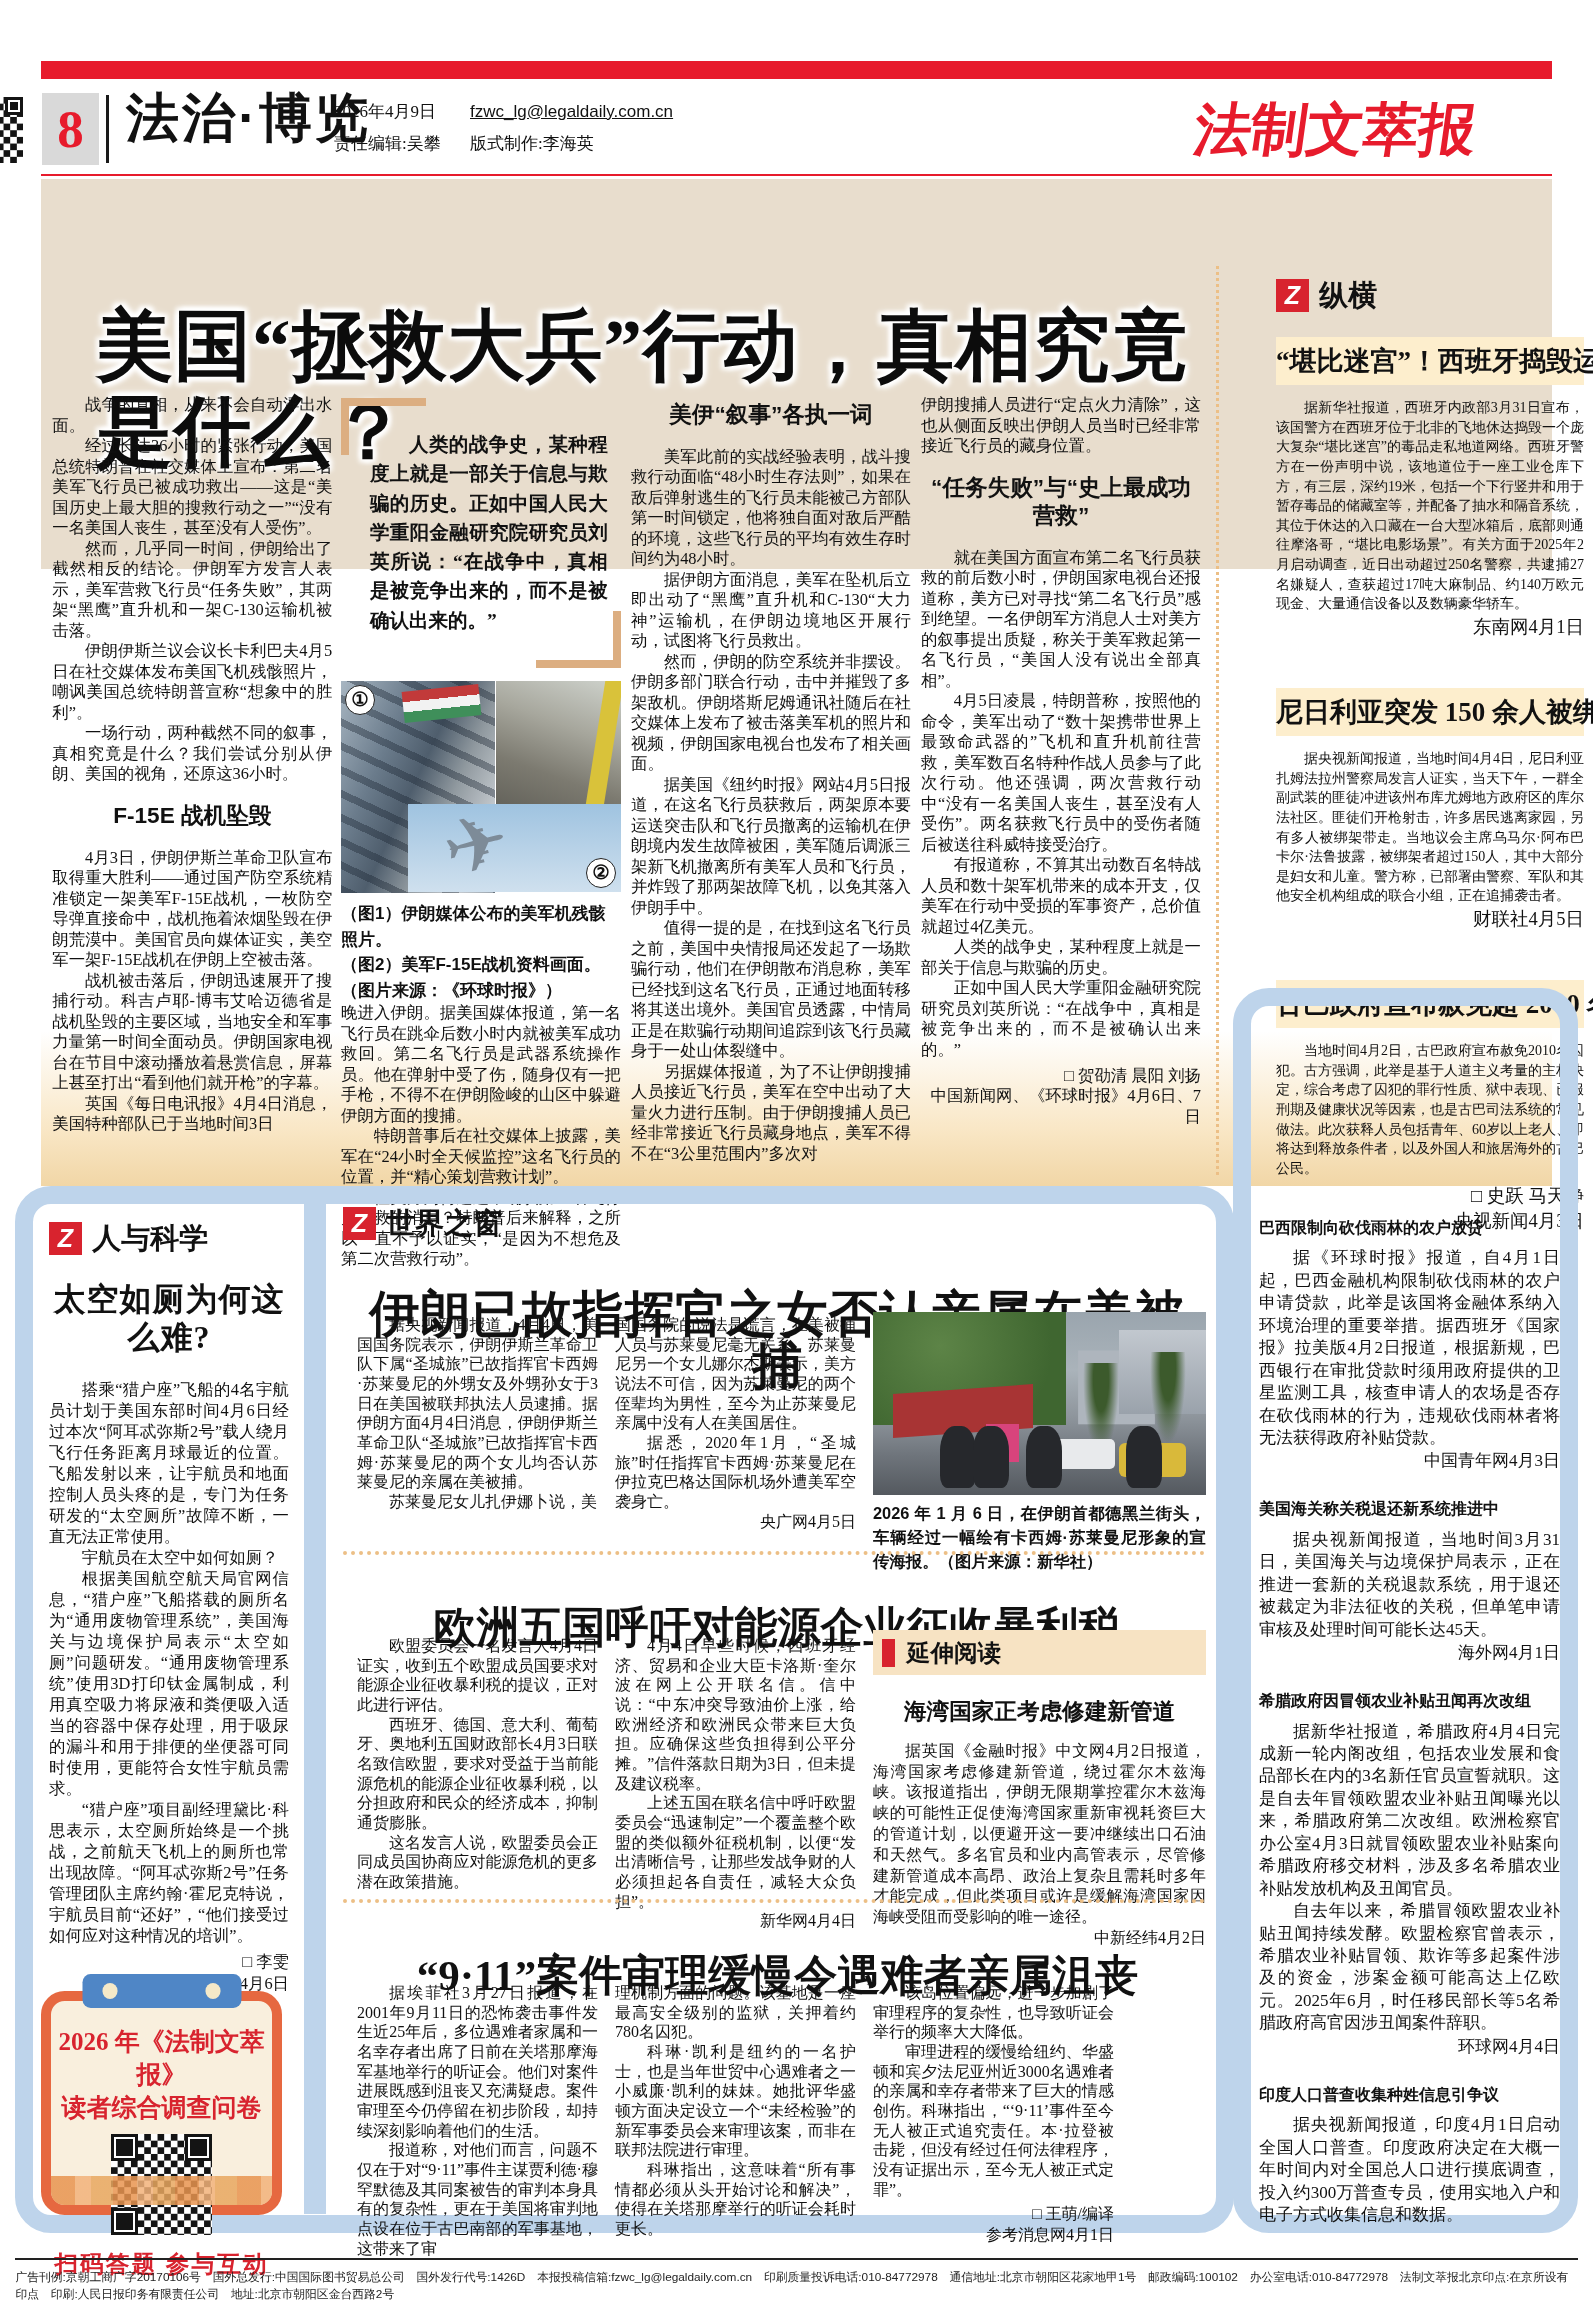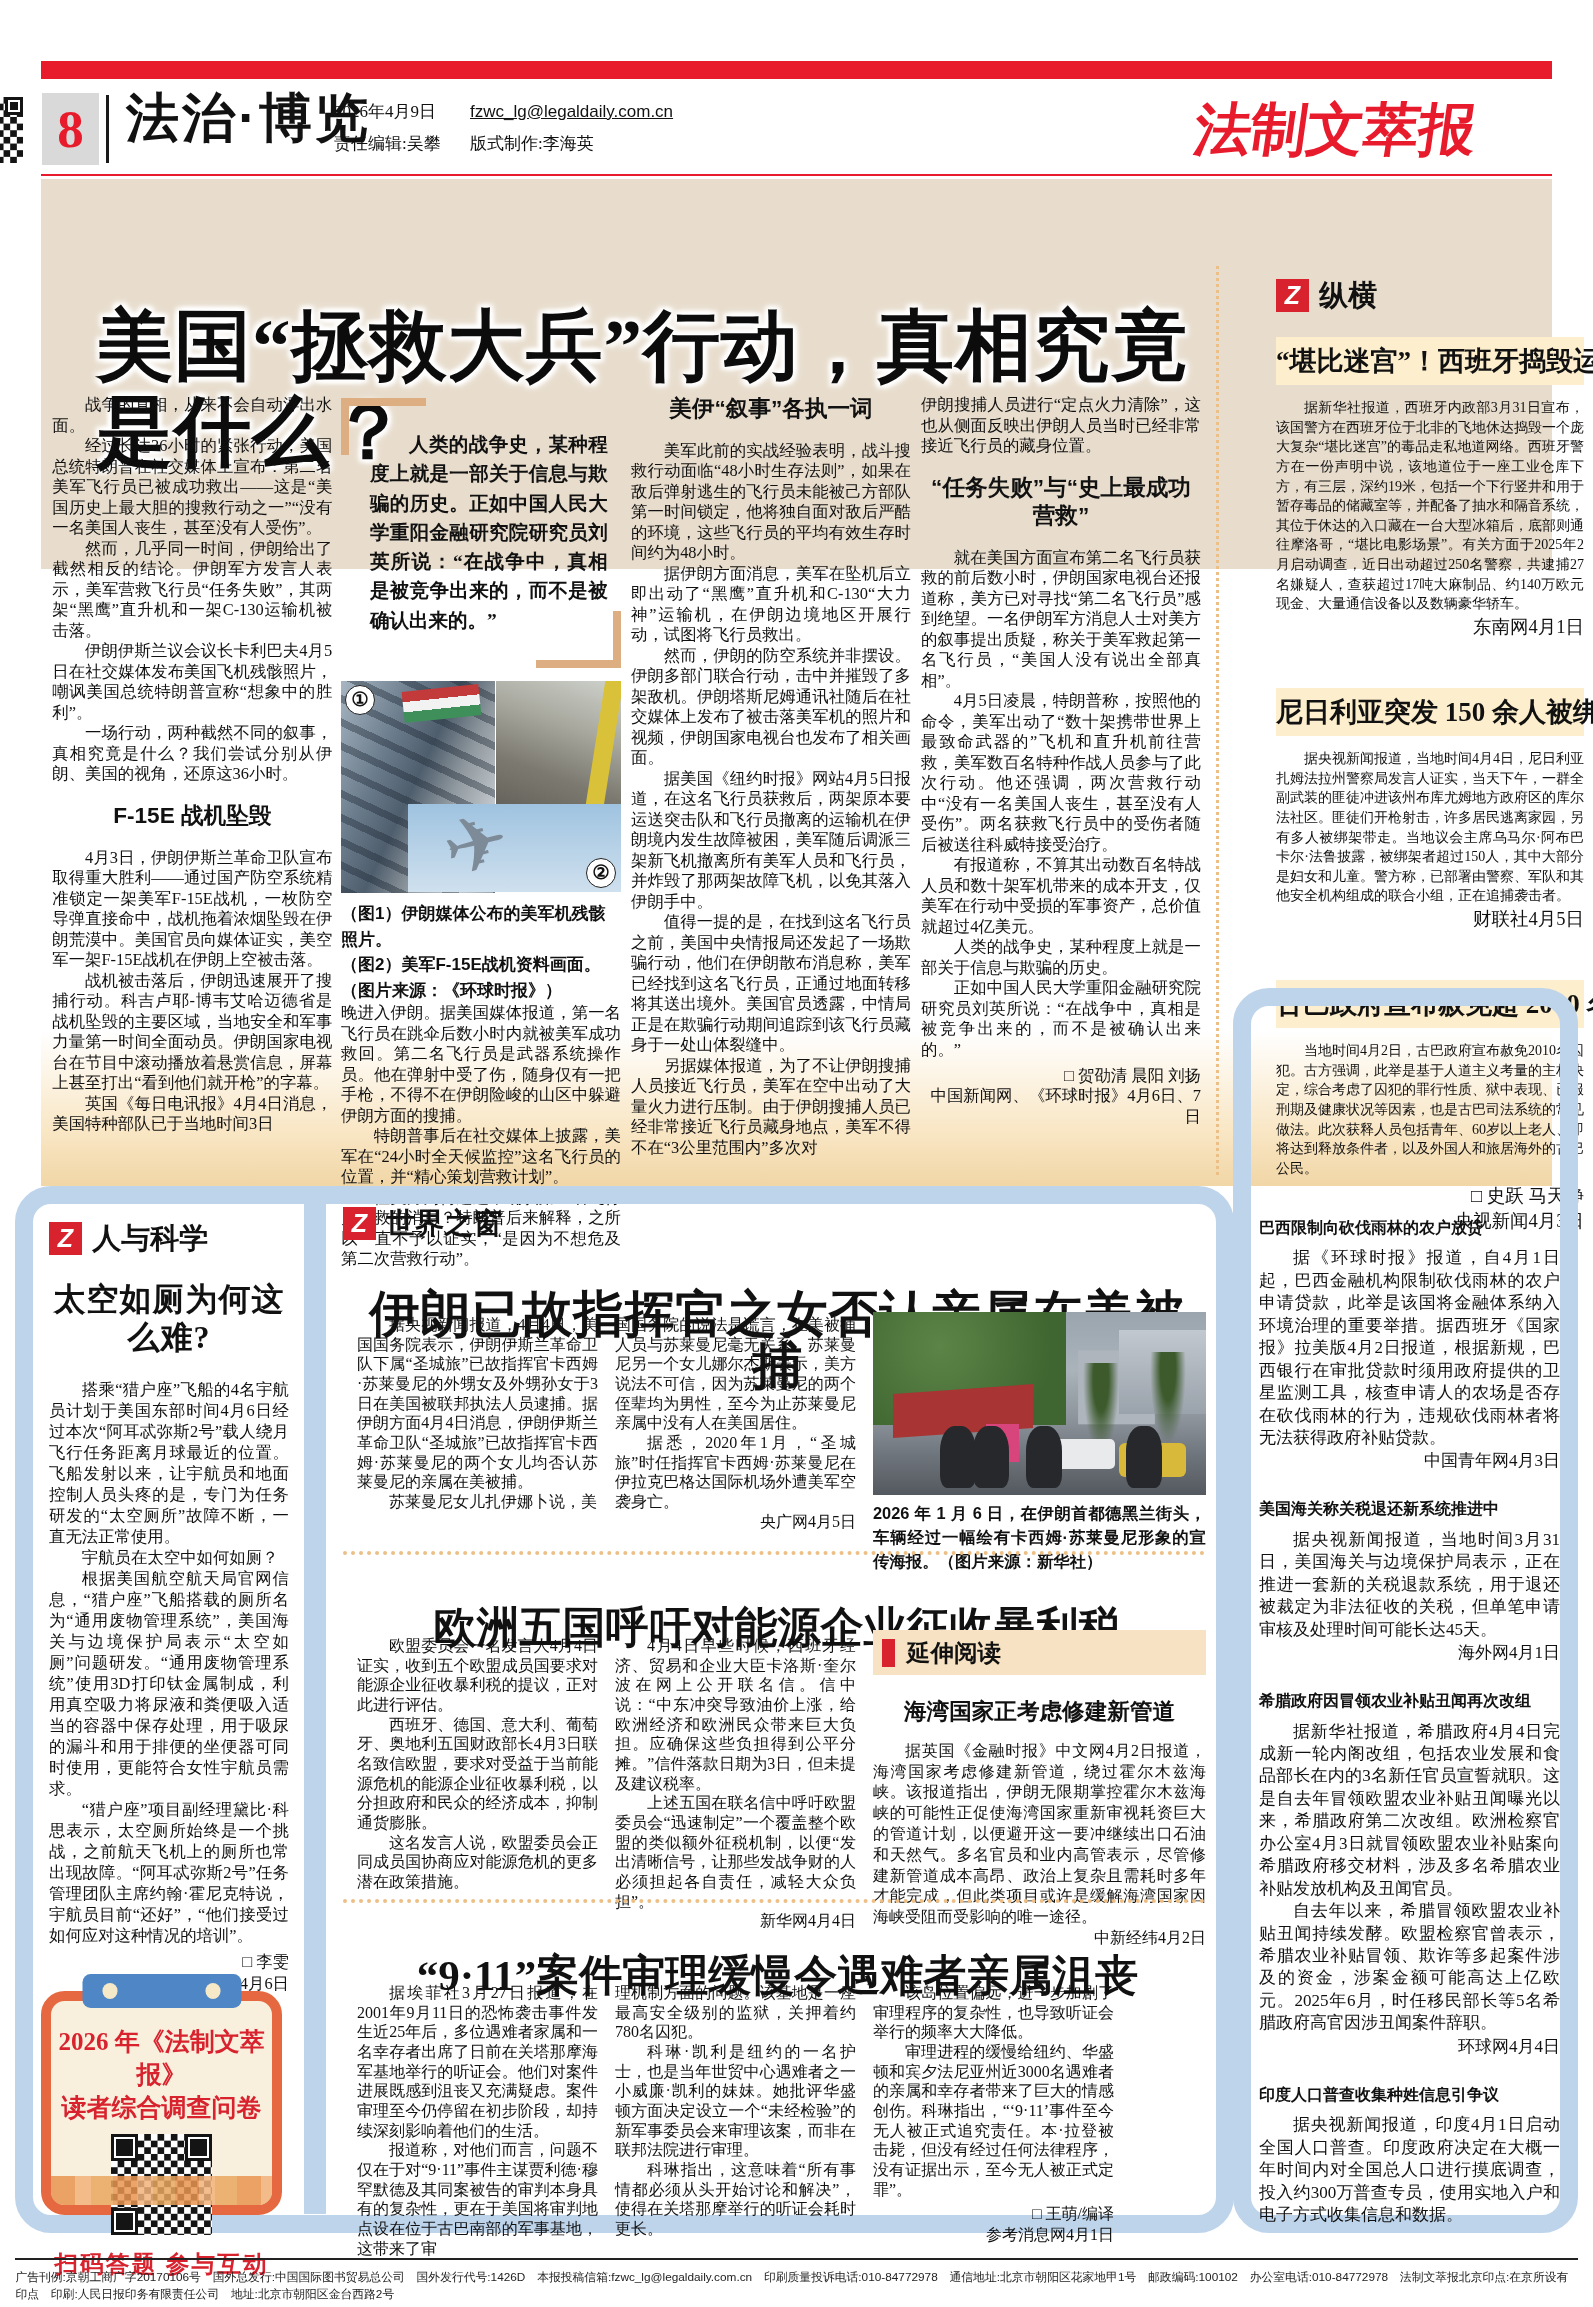--- a/index.html
+++ b/index.html
@@ -232,21 +232,21 @@
       <p class="r">（图片来源：《环球时报》）</p>
     </div>
     <div class="bd">
         <p class="cont">晚进入伊朗。据美国媒体报道，第一名飞行员在跳伞后数小时内就被美军成功救回。第二名飞行员是武器系统操作员。他在弹射中受了伤，随身仅有一把手枪，不得不在伊朗险峻的山区中躲避伊朗方面的搜捕。</p>
         <p>特朗普事后在社交媒体上披露，美军在“24小时全天候监控”这名飞行员的位置，并“精心策划营救计划”。</p>
         <p>但美方为何迟迟不确认第一名飞行员获救的消息？特朗普后来解释，之所以一直不予以证实，“是因为不想危及第二次营救行动”。</p>
       </div>
   </div>
 
   <div class="abs mcol c3">
-    <h3 class="subhead" style="margin-top:0">美伊“叙事”各执一词</h3>
+    <h3 class="subhead" style="margin-top:6px">美伊“叙事”各执一词</h3>
     <div class="bd">
         <p>美军此前的实战经验表明，战斗搜救行动面临“48小时生存法则”，如果在敌后弹射逃生的飞行员未能被己方部队第一时间锁定，他将独自面对敌后严酷的环境，这些飞行员的平均有效生存时间约为48小时。</p>
         <p>据伊朗方面消息，美军在坠机后立即出动了“黑鹰”直升机和C-130“大力神”运输机，在伊朗边境地区开展行动，试图将飞行员救出。</p>
         <p>然而，伊朗的防空系统并非摆设。伊朗多部门联合行动，击中并摧毁了多架敌机。伊朗塔斯尼姆通讯社随后在社交媒体上发布了被击落美军机的照片和视频，伊朗国家电视台也发布了相关画面。</p>
         <p>据美国《纽约时报》网站4月5日报道，在这名飞行员获救后，两架原本要运送突击队和飞行员撤离的运输机在伊朗境内发生故障被困，美军随后调派三架新飞机撤离所有美军人员和飞行员，并炸毁了那两架故障飞机，以免其落入伊朗手中。</p>
         <p>值得一提的是，在找到这名飞行员之前，美国中央情报局还发起了一场欺骗行动，他们在伊朗散布消息称，美军已经找到这名飞行员，正通过地面转移将其送出境外。美国官员透露，中情局正是在欺骗行动期间追踪到该飞行员藏身于一处山体裂缝中。</p>
         <p>另据媒体报道，为了不让伊朗搜捕人员接近飞行员，美军在空中出动了大量火力进行压制。由于伊朗搜捕人员已经非常接近飞行员藏身地点，美军不得不在“3公里范围内”多次对</p>
       </div>
   </div>
 

